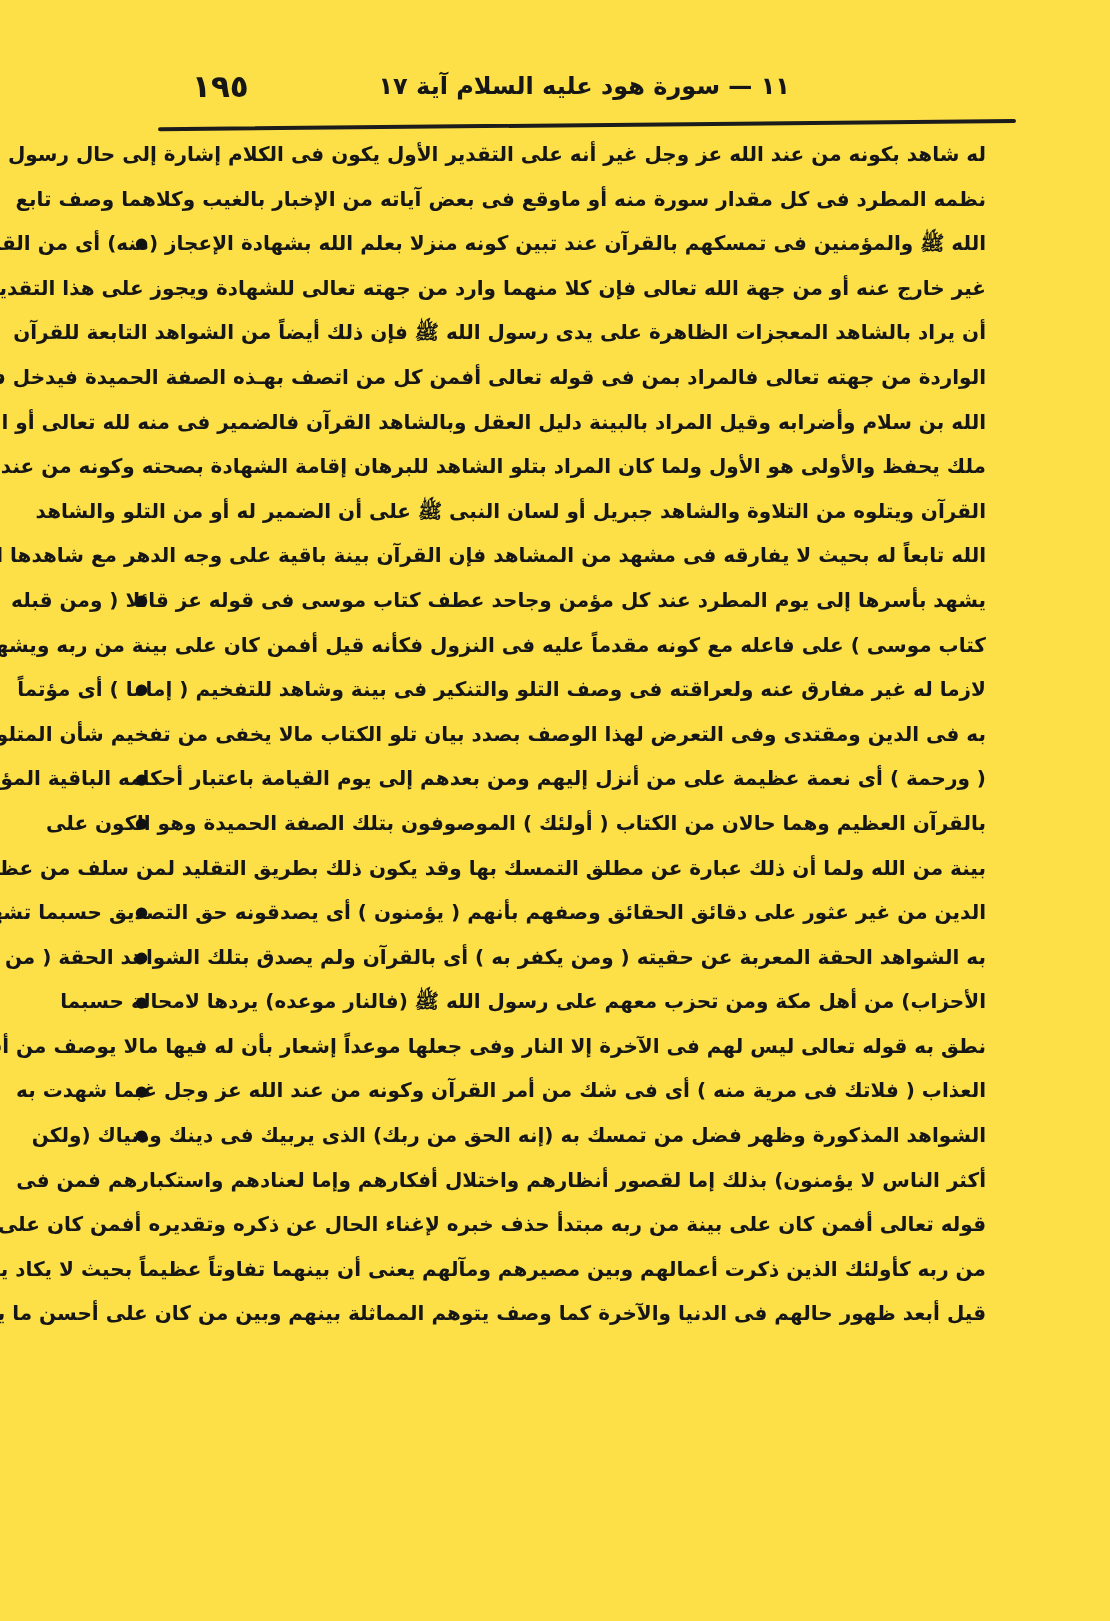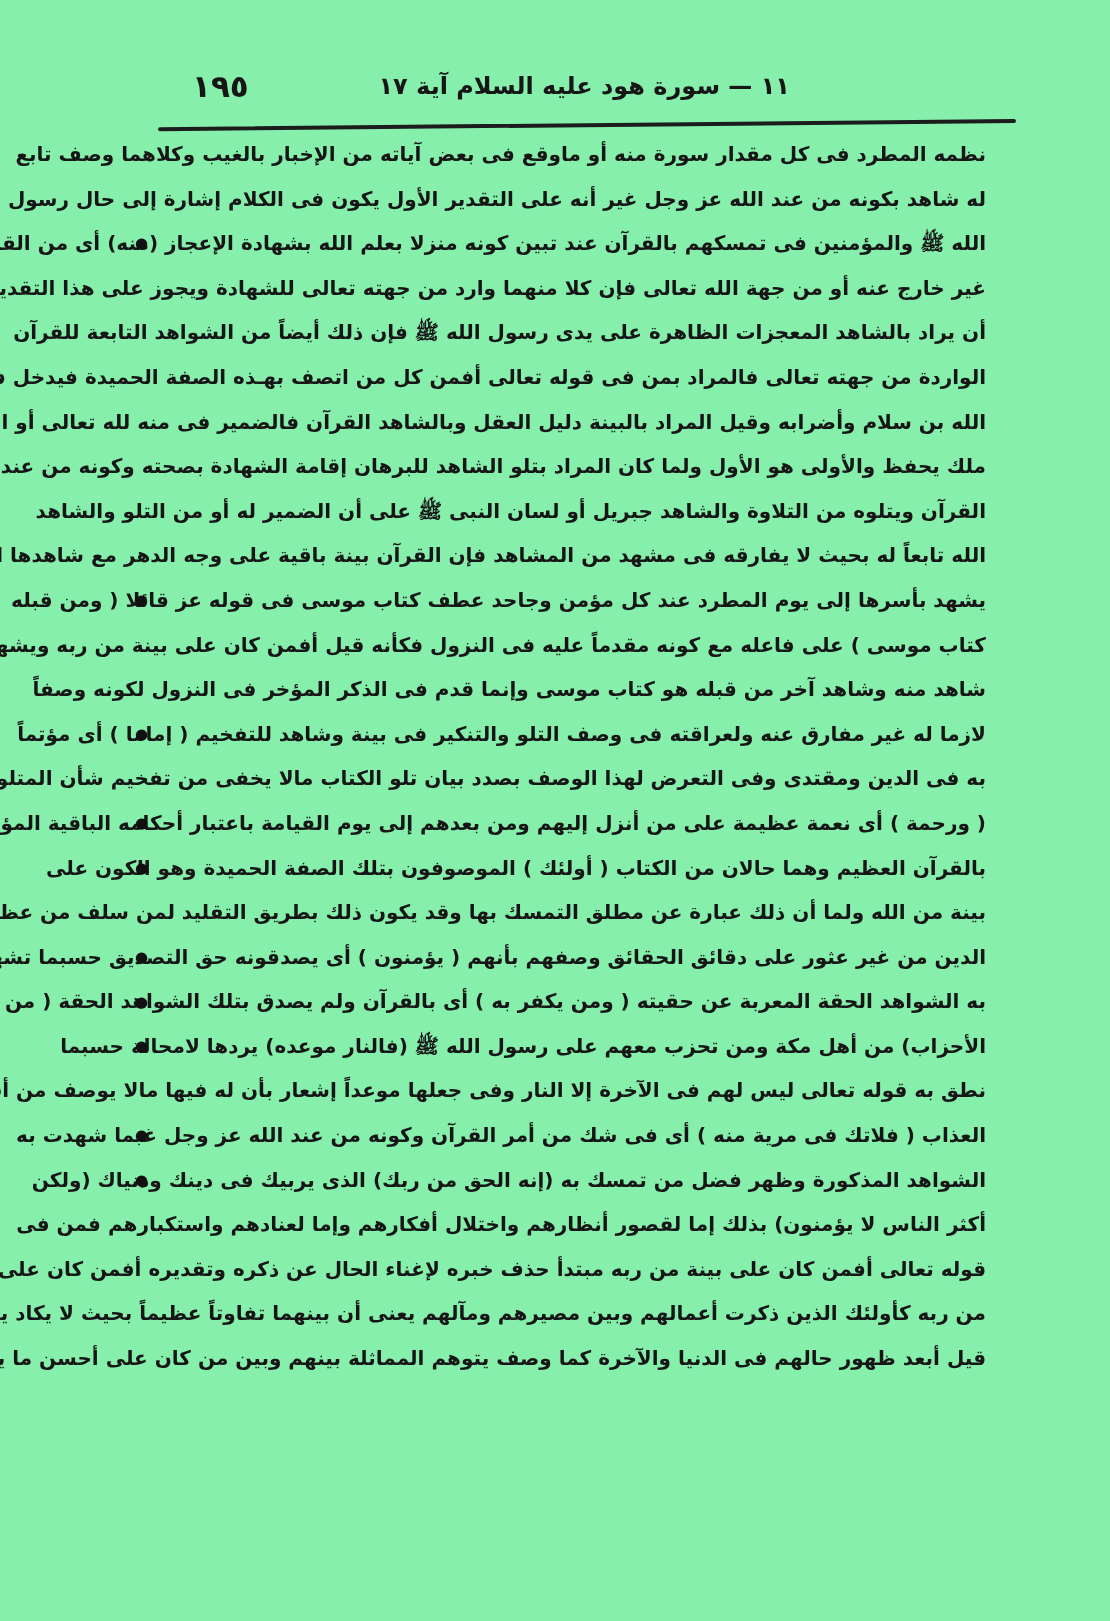--- a/index.html
+++ b/index.html
@@ -4,21 +4,21 @@
 <style>
   html, body {
     margin: 0;
     padding: 0;
     background: #ffffff;
   }
   .page {
     position: relative;
     width: 1110px;
     height: 1621px;
-    background: #86efac;
+    background: #fde047;
     color: #161616;
     font-family: "DejaVu Sans", sans-serif;
     direction: rtl;
     overflow: hidden;
   }
   
   .header-title {
     position: absolute;
     top: 72px;
     left: 470px;
@@ -87,27 +87,27 @@
   <div class="page-number">١٩٥</div>
 
   <div class="header-title">١١ — سورة هود عليه السلام آية ١٧</div>
 
   <div class="header-divider"></div>
 
   <div class="body-text">
 
   <div class="text-line">
       <span class="paragraph-bullet"></span>
+      <span class="line-text">له شاهد بكونه من عند الله عز وجل غير أنه على التقدير الأول يكون فى الكلام إشارة إلى حال رسول</span>
+    </div>
+      <div class="text-line">
+      <span class="paragraph-bullet"></span>
       <span class="line-text">نظمه المطرد فى كل مقدار سورة منه أو ماوقع فى بعض آياته من الإخبار بالغيب وكلاهما وصف تابع</span>
     </div>
       <div class="text-line">
-      <span class="paragraph-bullet"></span>
-      <span class="line-text">له شاهد بكونه من عند الله عز وجل غير أنه على التقدير الأول يكون فى الكلام إشارة إلى حال رسول</span>
-    </div>
-      <div class="text-line">
       <span class="paragraph-bullet">●</span>
       <span class="line-text">الله ﷺ والمؤمنين فى تمسكهم بالقرآن عند تبين كونه منزلا بعلم الله بشهادة الإعجاز (منه) أى من القرآن</span>
     </div>
       <div class="text-line">
       <span class="paragraph-bullet"></span>
       <span class="line-text">غير خارج عنه أو من جهة الله تعالى فإن كلا منهما وارد من جهته تعالى للشهادة ويجوز على هذا التقدير</span>
     </div>
       <div class="text-line">
       <span class="paragraph-bullet"></span>
       <span class="line-text">أن يراد بالشاهد المعجزات الظاهرة على يدى رسول الله ﷺ فإن ذلك أيضاً من الشواهد التابعة للقرآن</span>
@@ -134,24 +134,20 @@
     </div>
       <div class="text-line">
       <span class="paragraph-bullet">●</span>
       <span class="line-text">يشهد بأسرها إلى يوم المطرد عند كل مؤمن وجاحد عطف كتاب موسى فى قوله عز قائلا ( ومن قبله</span>
     </div>
       <div class="text-line">
       <span class="paragraph-bullet"></span>
       <span class="line-text">كتاب موسى ) على فاعله مع كونه مقدماً عليه فى النزول فكأنه قيل أفمن كان على بينة من ربه ويشهد به</span>
     </div>
       <div class="text-line">
-      <span class="paragraph-bullet"></span>
-      <span class="line-text">شاهد منه وشاهد آخر من قبله هو كتاب موسى وإنما قدم فى الذكر المؤخر فى النزول لكونه وصفاً</span>
-    </div>
-      <div class="text-line">
       <span class="paragraph-bullet">●</span>
       <span class="line-text">لازما له غير مفارق عنه ولعراقته فى وصف التلو والتنكير فى بينة وشاهد للتفخيم ( إماما ) أى مؤتماً</span>
     </div>
       <div class="text-line">
       <span class="paragraph-bullet"></span>
       <span class="line-text">به فى الدين ومقتدى وفى التعرض لهذا الوصف بصدد بيان تلو الكتاب مالا يخفى من تفخيم شأن المتلو</span>
     </div>
       <div class="text-line">
       <span class="paragraph-bullet">●</span>
       <span class="line-text">( ورحمة ) أى نعمة عظيمة على من أنزل إليهم ومن بعدهم إلى يوم القيامة باعتبار أحكامه الباقية المؤيدة</span>

